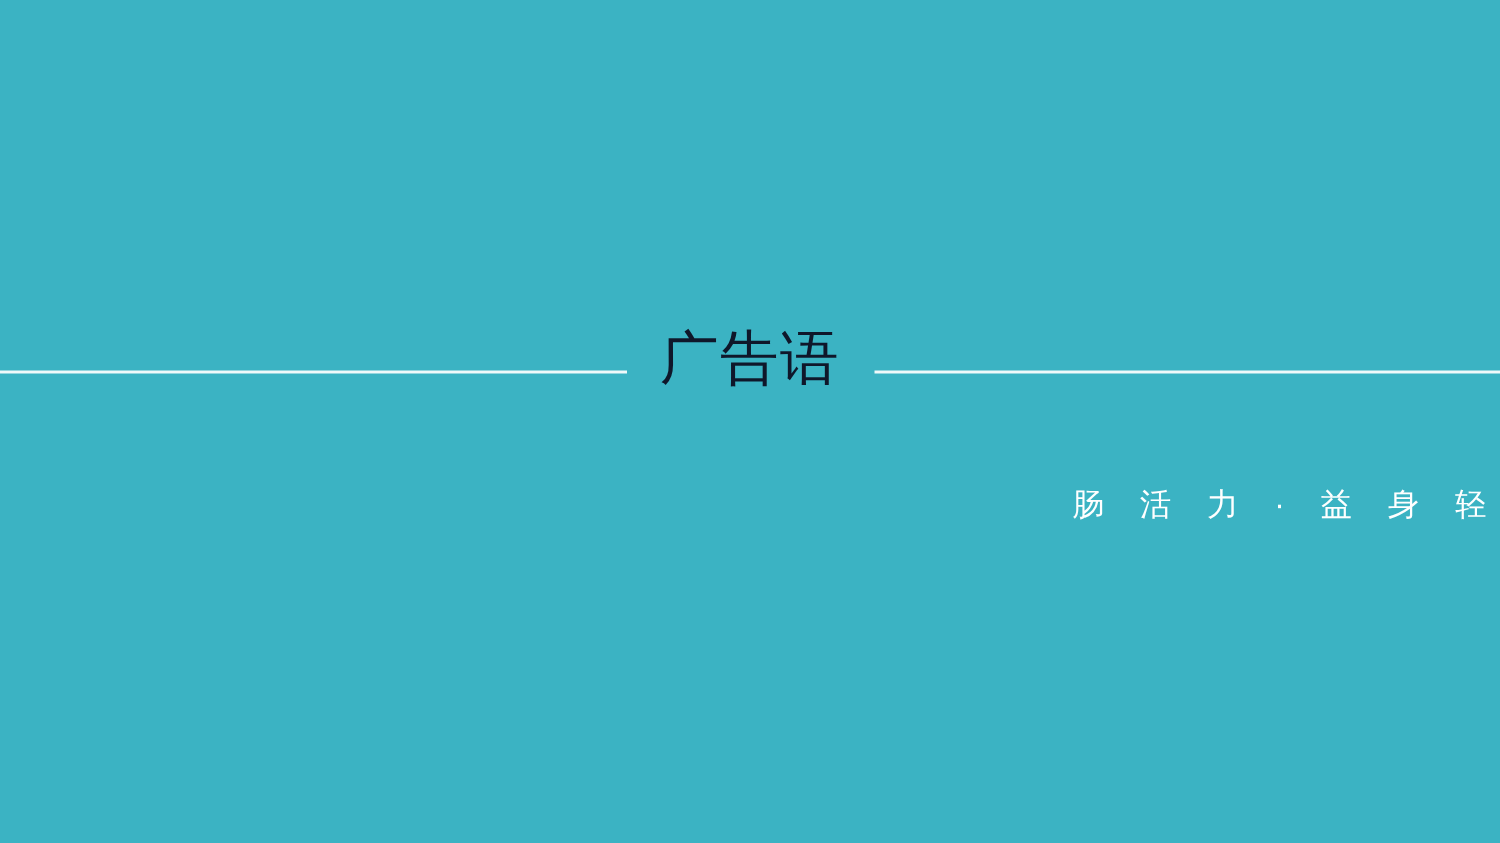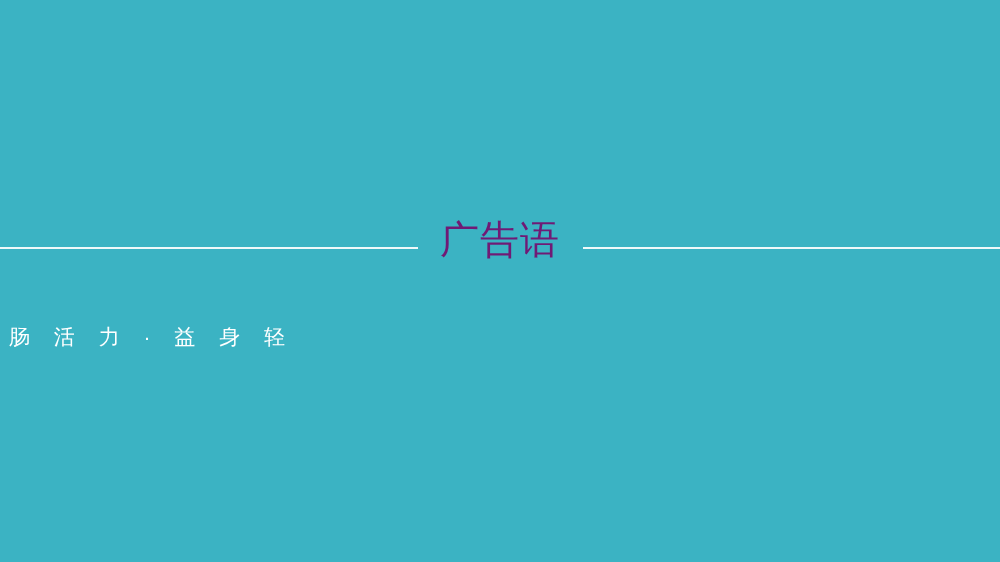--- a/index.html
+++ b/index.html
@@ -42,34 +42,34 @@
   .rule-left  { width: 418px; }
   .rule-gap   { flex: 0 0 165px; height: 2px; background: transparent; }
   .rule-right { width: 417px; }
 
   .title {
     position: absolute;
     left: 0;
     top: 214px;
     width: 1000px;
     text-align: center;
-    color: #701a75;
+    color: #0f172a;
     font-size: 39px;
     line-height: 52px;
     font-weight: 300;
     letter-spacing: 1px;
     white-space: nowrap;
   }
 
   .subtitle {
     position: absolute;
     left: 0;
     top: 320px;
     width: 1000px;
-    text-align: left;
+    text-align: right;
     color: #ffffff;
     font-size: 21px;
     line-height: 34px;
     font-weight: 300;
     letter-spacing: 9px;
     
     text-indent: 9px;
     white-space: nowrap;
   }
 </style>

